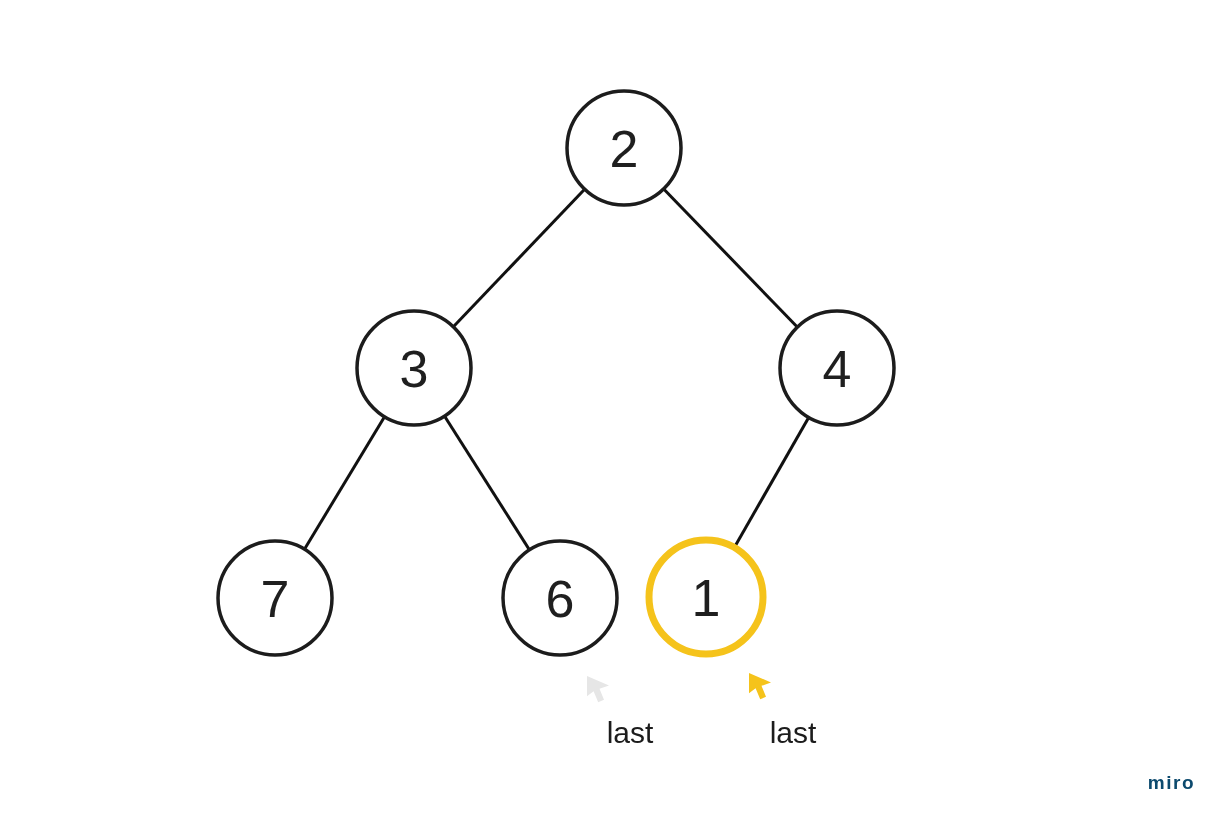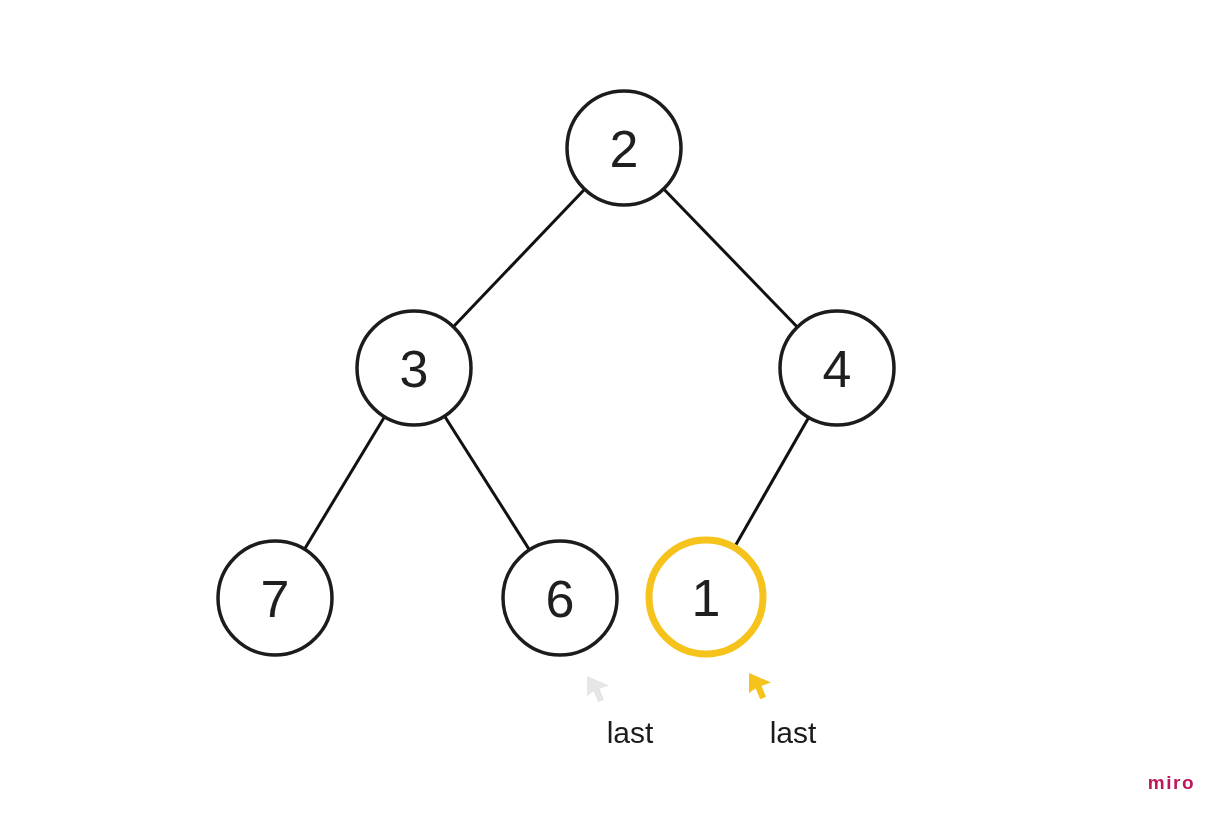--- a/index.html
+++ b/index.html
@@ -91,14 +91,14 @@
         <g>
           <path d="M1 1 L23 10.5 L13.5 13.8 L18 24.8 L12.2 27.3 L7.6 16.2 L1 21.2 Z" transform="translate(586,675)" fill="#E6E6E6"></path>
           <text x="630" y="743" class="cursor-label" fill="#1c1c1c">last</text>
         </g>
         <g>
           <path d="M1 1 L23 10.5 L13.5 13.8 L18 24.8 L12.2 27.3 L7.6 16.2 L1 21.2 Z" transform="translate(748,672)" fill="#F5C31B"></path>
           <text x="793" y="743" class="cursor-label" fill="#1c1c1c">last</text>
         </g>
       </g>
   </svg>
-  <div class="watermark" style="color: #be185d;">miro</div>
+  <div class="watermark" style="color: #0c4a6e;">miro</div>
 </div>
 
 </body></html>

